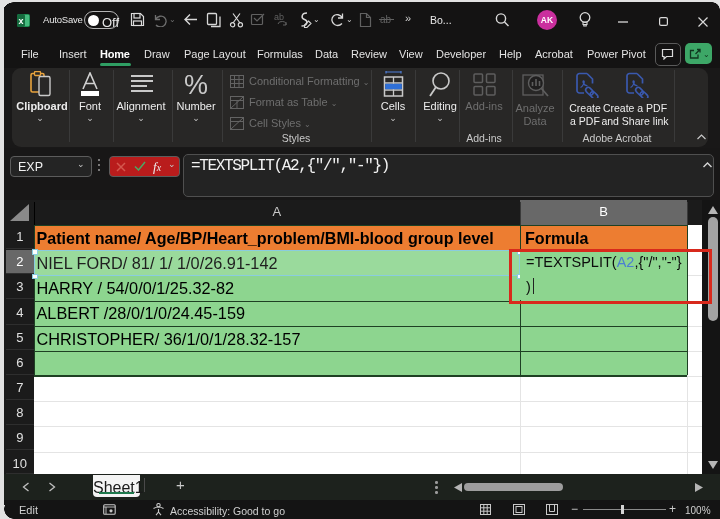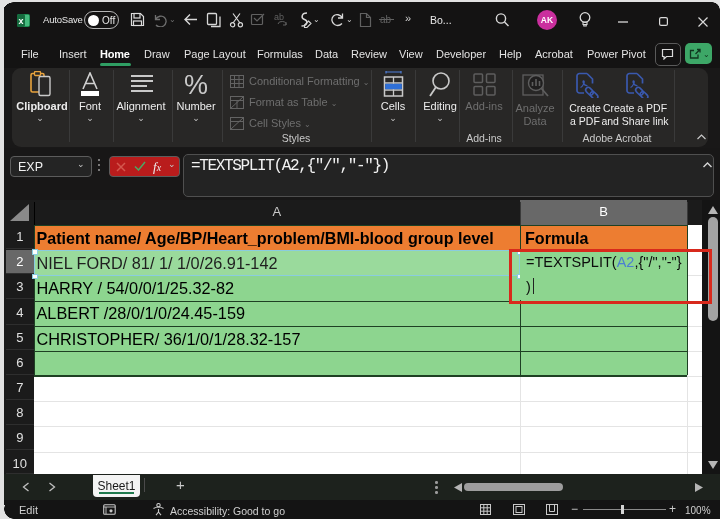--- a/index.html
+++ b/index.html
@@ -39,21 +39,21 @@
   <svg class="abs" style="left:17px;top:14px" width="13" height="13" viewBox="0 0 13 13">
     <rect x="0" y="0" width="13" height="13" rx="2" fill="#1d9154"></rect>
     <rect x="7.5" y="1" width="4.5" height="11" fill="#4dc287" opacity="0.85"></rect>
     <rect x="0" y="0" width="8" height="13" rx="2" fill="#156b3e"></rect>
     <text x="4" y="10" font-size="9" font-weight="bold" fill="#fff" text-anchor="middle" font-family="Liberation Sans">x</text>
   </svg>
   <span class="abs tt" style="left:43px;top:14px;font-size:9.5px;letter-spacing:-0.2px;">AutoSave</span>
 
   <div class="abs" style="left:84px;top:11px;width:33px;height:16px;border:1px solid #b5b5b5;border-radius:9px;">
     <div class="abs" style="left:2.5px;top:2.5px;width:11px;height:11px;border-radius:50%;background:#fff;"></div>
-    <span class="abs" style="left:17px;top:3px;font-size:10px;color:#e8e8e8;">Off</span>
+    <span class="abs" style="left:17px;top:3px;font-size:13px;color:#e8e8e8;">Off</span>
   </div>
 
   <svg class="abs" style="left:130px;top:12px" width="15" height="15" viewBox="0 0 15 15">
     <path d="M1.5 1.5 h9 l3 3 v9 h-12 z" fill="none" stroke="#dcdcdc" stroke-width="1.2"></path>
     <rect x="4" y="1.5" width="6" height="4.5" fill="none" stroke="#dcdcdc" stroke-width="1.2"></rect>
     <rect x="3.5" y="9" width="8" height="4.5" fill="none" stroke="#dcdcdc" stroke-width="1.2"></rect>
   </svg>
 
   <svg class="abs" style="left:153px;top:13px" width="16" height="14" viewBox="0 0 16 14">
     <path d="M2.5 2 v4.5 h4.5 M2.5 6.5 C4.5 3 9 2 11.5 4.5 c2.5 2.5 2 6.5-1 8.5 c-2.5 1.5-5.5 1-7.5-1" fill="none" stroke="#6f6f6f" stroke-width="1.3"></path>
@@ -383,21 +383,21 @@
     </svg>
 </div>
 <div class="abs" id="sheetbar">
   <svg class="abs" style="left:22px;top:8px" width="8" height="10" viewBox="0 0 8 10">
       <path d="M6.5 1 L1.5 5 L6.5 9" fill="none" stroke="#c0c0c0" stroke-width="1.3"></path>
     </svg>
   <svg class="abs" style="left:48px;top:8px" width="8" height="10" viewBox="0 0 8 10">
       <path d="M1.5 1 L6.5 5 L1.5 9" fill="none" stroke="#c0c0c0" stroke-width="1.3"></path>
     </svg>
   <div class="abs" style="left:93px;top:1px;width:47px;height:22px;background:#f4f4f4;border-radius:0 0 4px 4px;">
-    <span class="abs" style="left:0;top:3.5px;width:47px;text-align:center;color:#1a1a1a;font-size:12px;">Sheet1</span>
+    <span class="abs" style="left:0;top:3.5px;width:47px;text-align:center;color:#1a1a1a;font-size:16px;">Sheet1</span>
     <div class="abs" style="left:6px;top:16.5px;width:35px;height:2.2px;background:#1f7a4d;"></div>
   </div>
   <div class="abs" style="left:144px;top:4px;width:1px;height:14px;background:#4a4a4a;"></div>
   <span class="abs" style="left:176px;top:2px;color:#c9c9c9;font-size:15px;">+</span>
   <div class="abs" style="left:435px;top:7px;width:2.5px;height:2.5px;background:#9a9a9a;border-radius:50%;box-shadow:0 5px 0 #9a9a9a,0 10px 0 #9a9a9a;"></div>
   <svg class="abs" style="left:454px;top:9px" width="8" height="9" viewBox="0 0 8 9">
       <polygon points="8,0 8,9 0,4.5" fill="#b5b5b5"></polygon>
     </svg>
   <div class="abs" style="left:464px;top:9px;width:99px;height:8px;background:#9d9d9d;border-radius:4px;"></div>
   <svg class="abs" style="left:695px;top:9px" width="8" height="9" viewBox="0 0 8 9">

